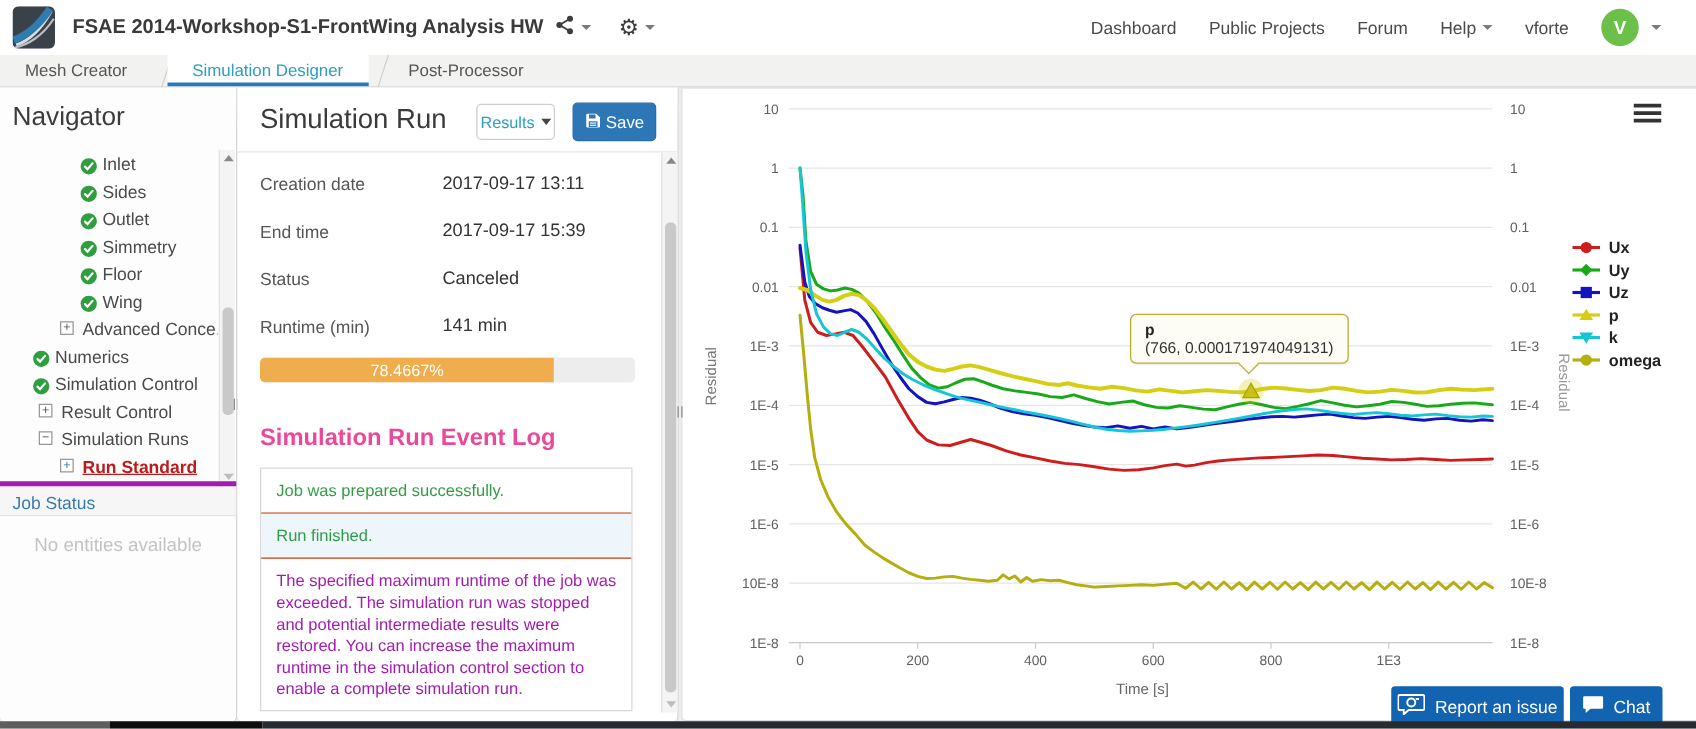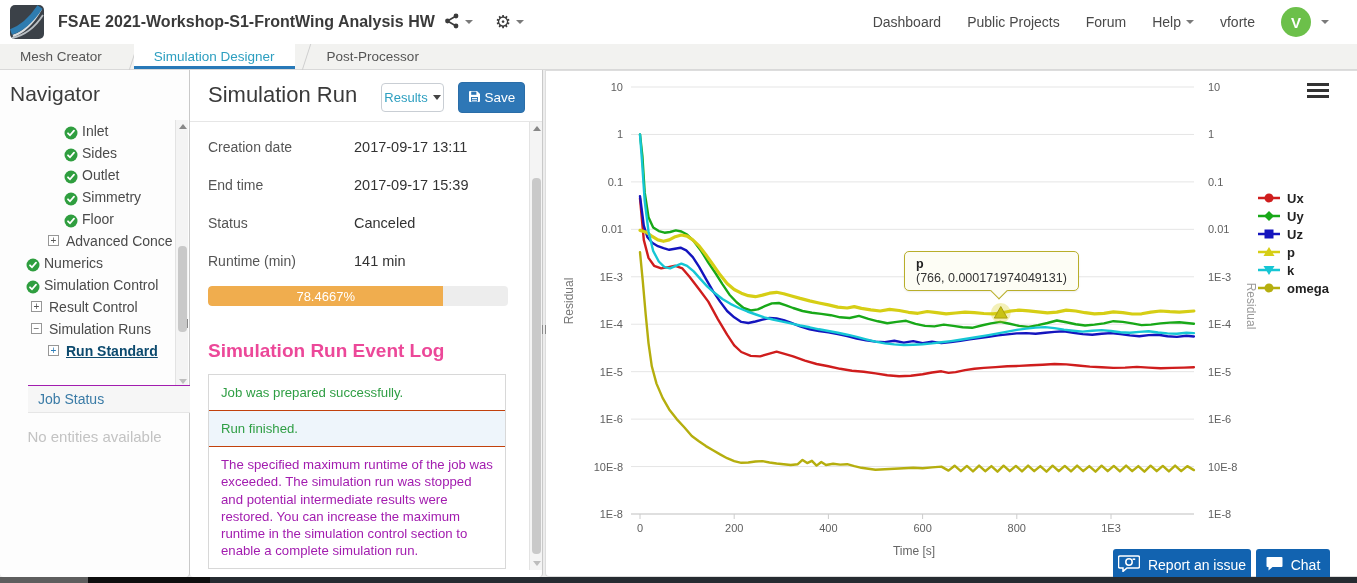--- a/index.html
+++ b/index.html
@@ -34,29 +34,29 @@
   
   .navp { position:absolute; left:0; top:70px; width:190px; height:507px; background:#fdfdfd;
     border-right:1px solid #c9c9c9; border-radius:0 0 4px 4px; }
   .navp h2 { position:absolute; left:10px; top:12px; font-size:21px; font-weight:400; color:#3c3c3c; }
   .tree { position:absolute; left:0; top:50px; width:174px; height:266px; overflow:hidden; }
   .titem { position:relative; height:22px; line-height:22px; font-size:14px; color:#4a4a4a; cursor:pointer; white-space:nowrap; }
   .titem .ic { position:absolute; top:4px; }
   .titem .box { position:absolute; top:5px; width:11px; height:11px; border:1px solid #979797;
     background:#fff; font-size:10px; line-height:9px; text-align:center; color:#555; }
   .titem .box.blue { color:#2b7cb8; }
-  .titem.link span.lbl { color:#0c4a6e; font-weight:bold; text-decoration:underline; }
+  .titem.link span.lbl { color:#b91c1c; font-weight:bold; text-decoration:underline; }
   .sbar { position:absolute; background:#f4f4f4; border-left:1px solid #e3e3e3; width:13px; }
   .sbar .thumb { position:absolute; left:2px; width:9px; background:#c9c9c9; border-radius:4px; }
   .arr { position:absolute; left:3px; width:0; height:0; border-left:4px solid transparent; border-right:4px solid transparent; }
   .arr.up { border-bottom:5px solid #888; top:4px; }
   .arr.dn { border-top:5px solid #bdbdbd; bottom:4px; }
   .jobhdr { position:absolute; left:0; top:315px; width:100%; height:28px; background:#f6f6f6;
-    border-top:1px solid #a21caf; border-bottom:1px solid #e6e6e6; line-height:27px; padding-left:10px;
-    color:#3a7ba6; font-size:14px; cursor:pointer;margin-left:28px; }
+    border-top:4px solid #a21caf; border-bottom:1px solid #e6e6e6; line-height:27px; padding-left:10px;
+    color:#3a7ba6; font-size:14px; cursor:pointer; }
   .jobempty { position:absolute; top:358px; width:100%; text-align:center; color:#c3c3c3; font-size:15px; }
   .handle { position:absolute; width:4px; height:9px; border-left:1px solid #8a8a8a; border-right:1px solid #8a8a8a; cursor:col-resize; }
 
   
   .runp { position:absolute; left:190px; top:70px; width:353px; height:507px; background:#fff;
     border-right:1px solid #c9c9c9; border-radius:0 0 4px 4px; }
   .runp .phead { position:absolute; top:0; left:0; width:100%; height:52px; border-bottom:1px solid #e6e6e6; }
   .runp h1 { position:absolute; left:18px; top:12px; font-size:22px; font-weight:400; color:#3a3a3a;text-align:center; }
   .btn-results { position:absolute; left:191px; top:13px; width:63px; height:29px; background:#fff;
     border:1px solid #c9ced4; border-radius:4px; color:#2d9fc0; font-size:13px; cursor:pointer;
@@ -107,21 +107,21 @@
 
   <header class="hdr">
     <div class="logo">
       <svg width="34" height="34" viewBox="0 0 34 34">
         <rect x="0" y="0" width="34" height="34" rx="5" fill="#3b4148"></rect>
         <path d="M3 31 C 12 28, 22 20, 31 4" stroke="#d8dcdf" stroke-width="2.4" fill="none"></path>
         <path d="M1 27 C 10 24, 20 17, 30 2" stroke="#2e7cb0" stroke-width="6" fill="none"></path>
         <path d="M2 33 C 12 31, 24 24, 33 10" stroke="#b9bfc4" stroke-width="1.8" fill="none"></path>
       </svg>
     </div>
-    <div class="proj-title">FSAE 2021-Workshop-S1-FrontWing Analysis HW</div>
+    <div class="proj-title">FSAE 2014-Workshop-S1-FrontWing Analysis HW</div>
     <button class="hbtn" style="left:444px">
       <span>
         <svg width="16" height="16" viewBox="0 0 16 16">
           <circle cx="12" cy="3" r="2.4" fill="#3c3c3c"></circle>
             <circle cx="3.5" cy="8" r="2.4" fill="#3c3c3c"></circle>
           <circle cx="12" cy="13" r="2.4" fill="#3c3c3c"></circle>
           <path d="M3.5 8 L12 3 M3.5 8 L12 13" stroke="#3c3c3c" stroke-width="1.6"></path>
         </svg></span>
       <span class="chev"></span>
     </button>
@@ -167,20 +167,24 @@
               <path d="M4 7.3l2 2 4-4.6" stroke="#fff" stroke-width="1.8" fill="none" stroke-linecap="round"></path>
             </svg></span><span class="lbl" style="padding-left:82px">Outlet</span></div>
         <div class="titem"><span class="ic" style="left:64px"><svg width="14" height="14" viewBox="0 0 14 14">
               <circle cx="7" cy="7" r="6.5" fill="#2f9e3f"></circle>
               <path d="M4 7.3l2 2 4-4.6" stroke="#fff" stroke-width="1.8" fill="none" stroke-linecap="round"></path>
             </svg></span><span class="lbl" style="padding-left:82px">Simmetry</span></div>
         <div class="titem"><span class="ic" style="left:64px"><svg width="14" height="14" viewBox="0 0 14 14">
               <circle cx="7" cy="7" r="6.5" fill="#2f9e3f"></circle>
               <path d="M4 7.3l2 2 4-4.6" stroke="#fff" stroke-width="1.8" fill="none" stroke-linecap="round"></path>
             </svg></span><span class="lbl" style="padding-left:82px">Floor</span></div>
+        <div class="titem"><span class="ic" style="left:64px"><svg width="14" height="14" viewBox="0 0 14 14">
+              <circle cx="7" cy="7" r="6.5" fill="#2f9e3f"></circle>
+              <path d="M4 7.3l2 2 4-4.6" stroke="#fff" stroke-width="1.8" fill="none" stroke-linecap="round"></path>
+            </svg></span><span class="lbl" style="padding-left:82px">Wing</span></div>
         <div class="titem"><span class="box" style="left:48px">+</span><span class="lbl" style="padding-left:66px">Advanced Conce...</span></div>
         <div class="titem"><span class="ic" style="left:26px"><svg width="14" height="14" viewBox="0 0 14 14">
               <circle cx="7" cy="7" r="6.5" fill="#2f9e3f"></circle>
               <path d="M4 7.3l2 2 4-4.6" stroke="#fff" stroke-width="1.8" fill="none" stroke-linecap="round"></path>
             </svg></span><span class="lbl" style="padding-left:44px">Numerics</span></div>
         <div class="titem"><span class="ic" style="left:26px"><svg width="14" height="14" viewBox="0 0 14 14">
               <circle cx="7" cy="7" r="6.5" fill="#2f9e3f"></circle>
               <path d="M4 7.3l2 2 4-4.6" stroke="#fff" stroke-width="1.8" fill="none" stroke-linecap="round"></path>
             </svg></span><span class="lbl" style="padding-left:44px">Simulation Control</span></div>
         <div class="titem"><span class="box" style="left:31px">+</span><span class="lbl" style="padding-left:49px">Result Control</span></div>

